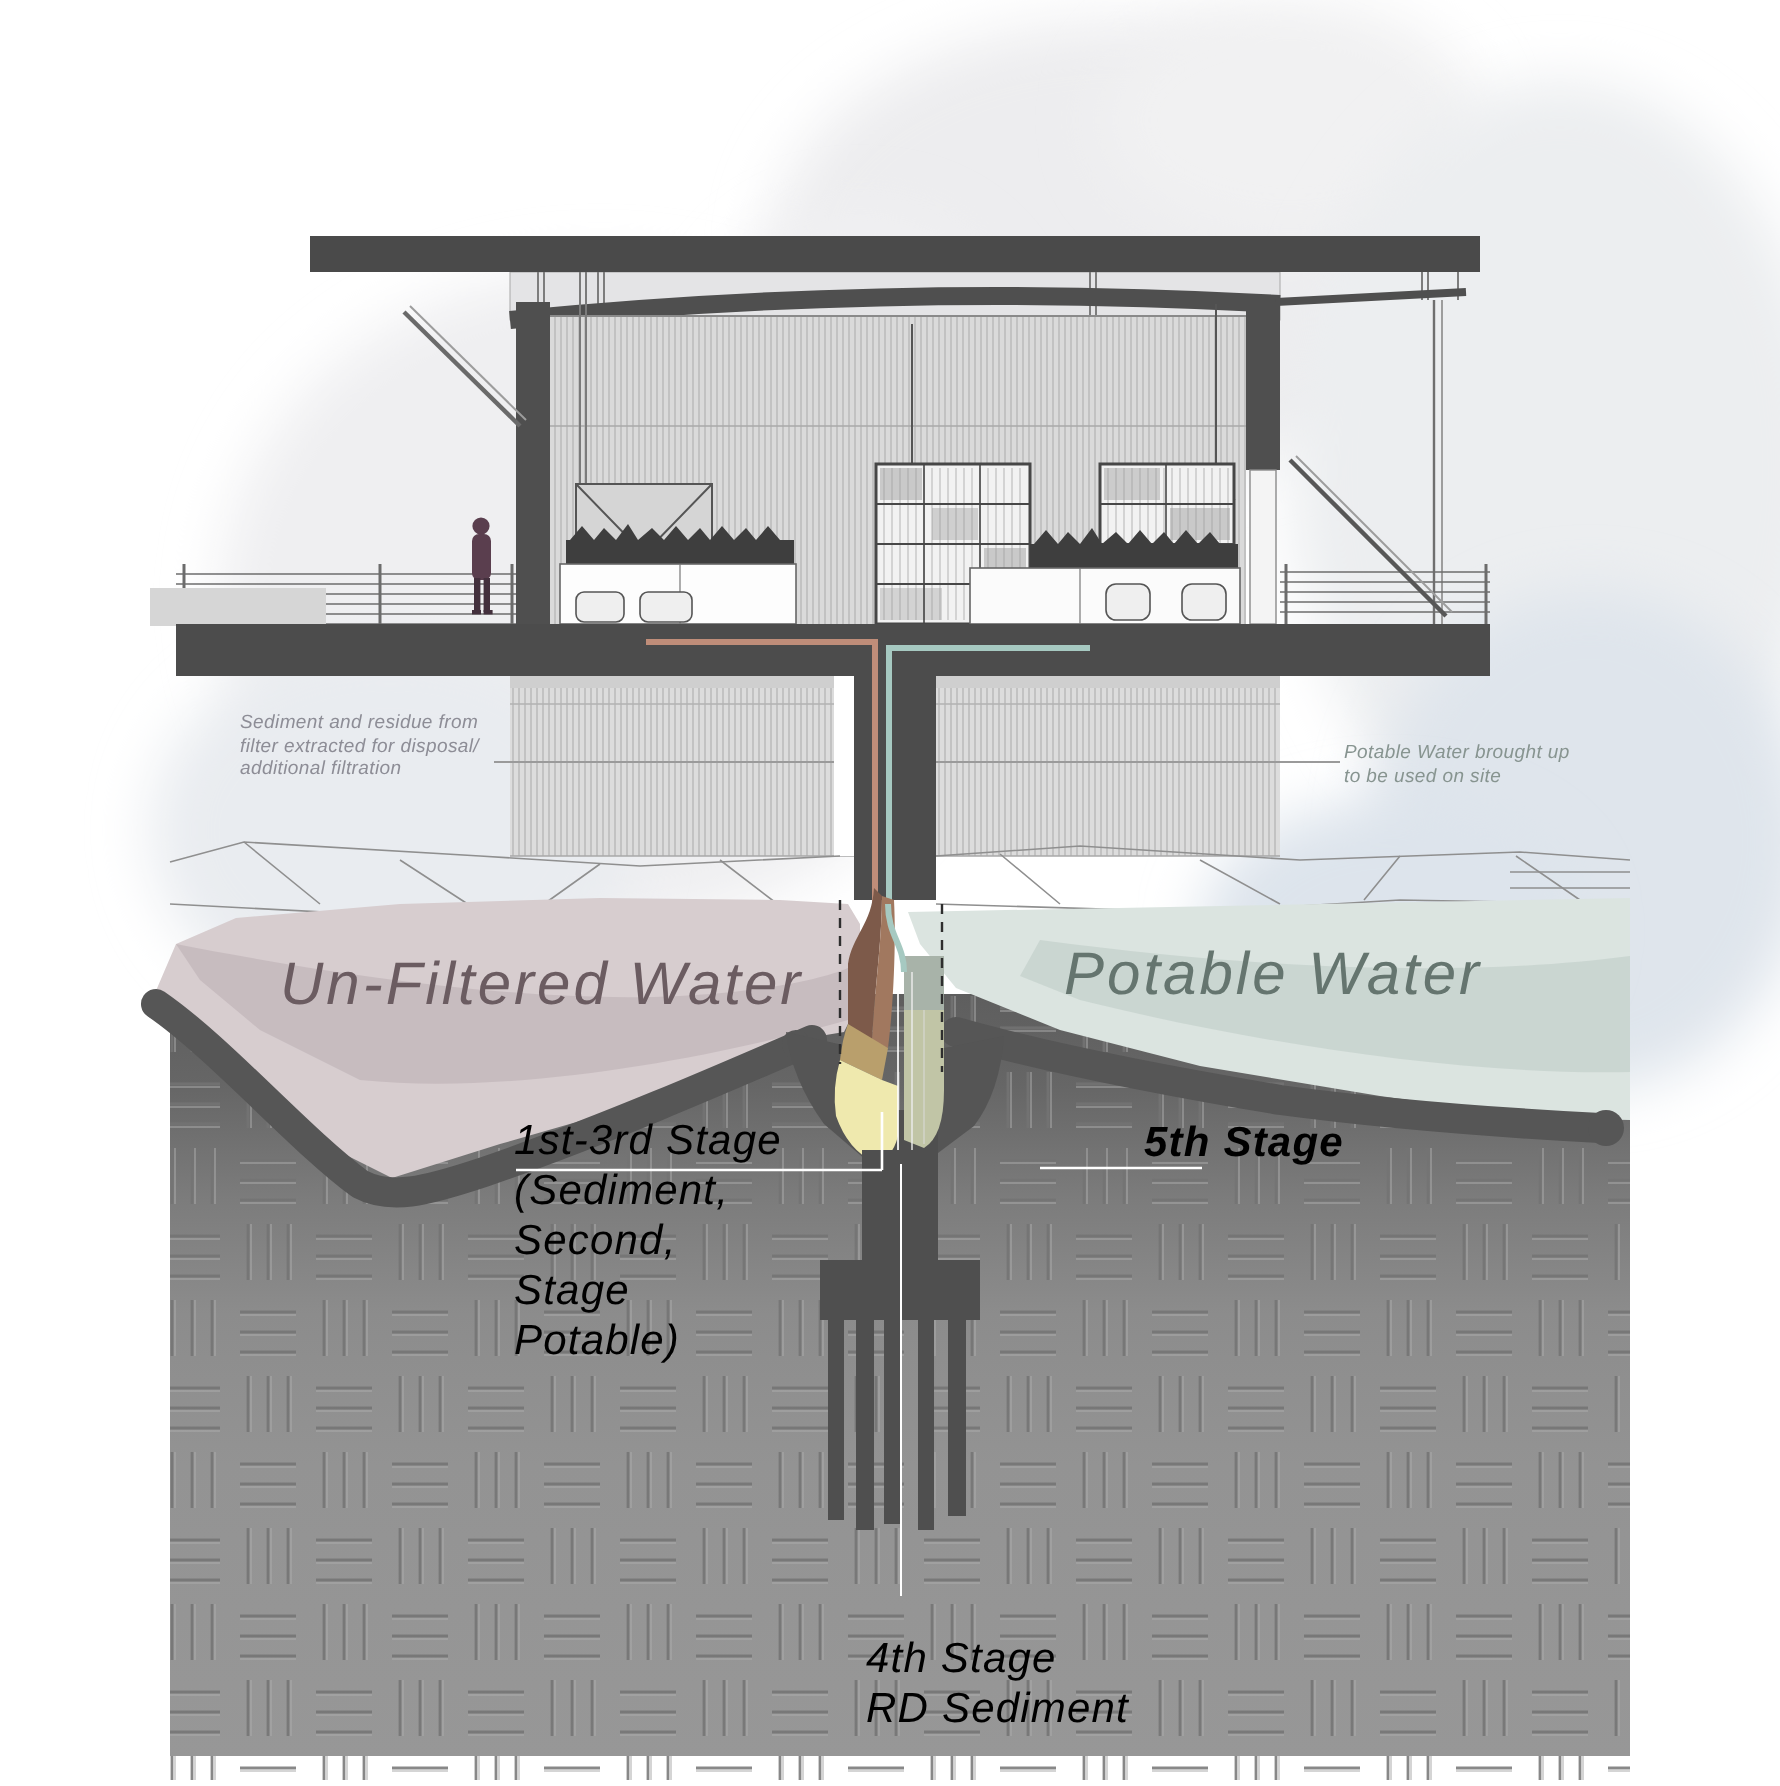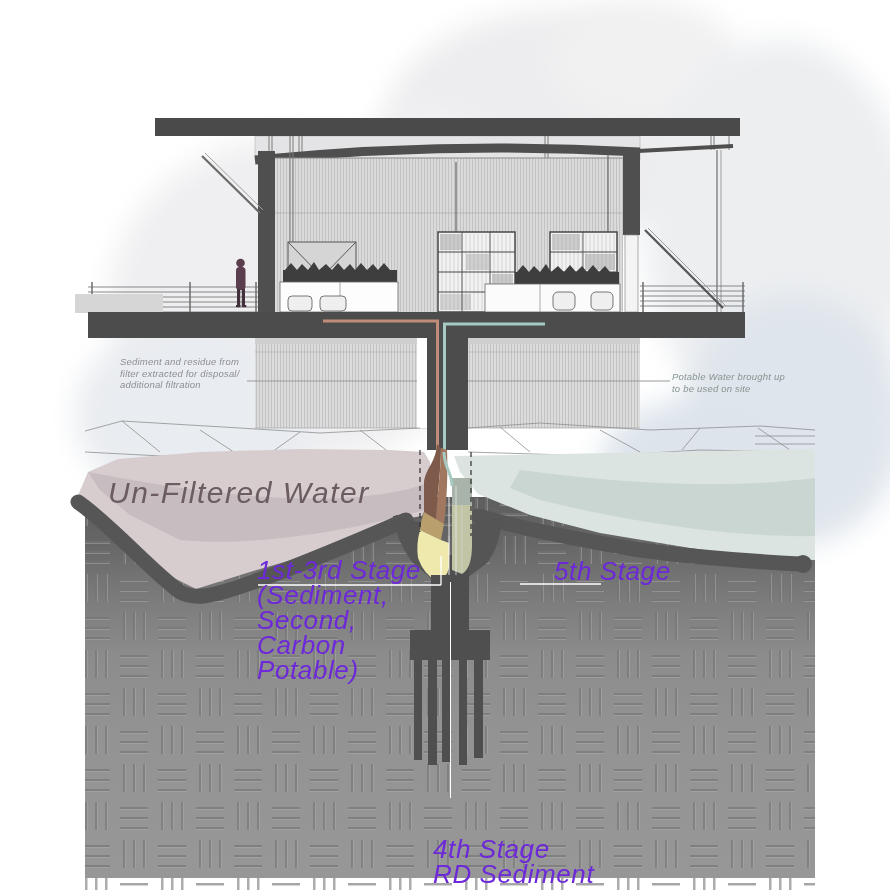--- a/index.html
+++ b/index.html
@@ -6,21 +6,21 @@
   #canvas{position:relative;width:890px;height:893px;overflow:hidden;background:#ffffff;
           font-family:"Liberation Sans",sans-serif;}
   #art{position:absolute;left:0;top:0;}
   .txt{position:absolute;font-style:italic;pointer-events:none;}
   .txt span{display:block;}
   .note{font-size:9.5px;line-height:11.5px;letter-spacing:.2px;color:#8d8d96;}
   .note-right{color:#879490;}
   .big-label{font-size:30px;letter-spacing:1.5px;}
   .big-unfiltered{color:#6b5c61;}
   .big-potable{color:#65756f;}
-  .stage{font-size:26px;line-height:25px;letter-spacing:.6px;color:#6d28d9;}
+  .stage{font-size:21px;line-height:25px;letter-spacing:.6px;color:#000000;}
 </style>
 </head>
 <body>
 
 <div id="canvas">
 
 <svg id="art" width="890" height="893" viewBox="0 0 890 893">
   <defs>
     <filter id="soft" x="-60%" y="-60%" width="220%" height="220%">
       <feGaussianBlur stdDeviation="14"></feGaussianBlur>
@@ -280,33 +280,34 @@
   <span>Sediment and residue from</span>
   <span>filter extracted for disposal/</span>
   <span>additional filtration</span>
 </div>
 
 <div class="txt note note-right" style="left:672px;top:371px;width:140px;">
   <span>Potable Water brought up</span>
   <span>to be used on site</span>
 </div>
 
-<div class="txt big-label big-unfiltered" style="left:108px;top:476px;text-align:center;">Un-Filtered Water</div>
-
+<div class="txt big-label big-unfiltered" style="left:140px;top:476px;text-align:center;">Un-Filtered Water</div>
+
+<div class="txt big-label big-potable" style="left:532px;top:471px;">Potable Water</div>
 
 <div class="txt stage" style="left:257px;top:558px;">
   <span>1st-3rd Stage</span>
   <span>(Sediment,</span>
   <span>Second,</span>
-  <span>Carbon</span>
+  <span>Stage</span>
   <span>Potable)</span>
 </div>
 
-<div class="txt stage" style="left:554px;top:559px;">
+<div class="txt stage" style="left:572px;top:559px;font-weight:bold;">
   <span>5th Stage</span>
 </div>
 
-<div class="txt stage" style="left:433px;top:837px;">
+<div class="txt stage" style="left:433px;top:817px;">
   <span>4th Stage</span>
   <span>RD Sediment</span>
 </div>
 
 </div>
 
 </body></html>

